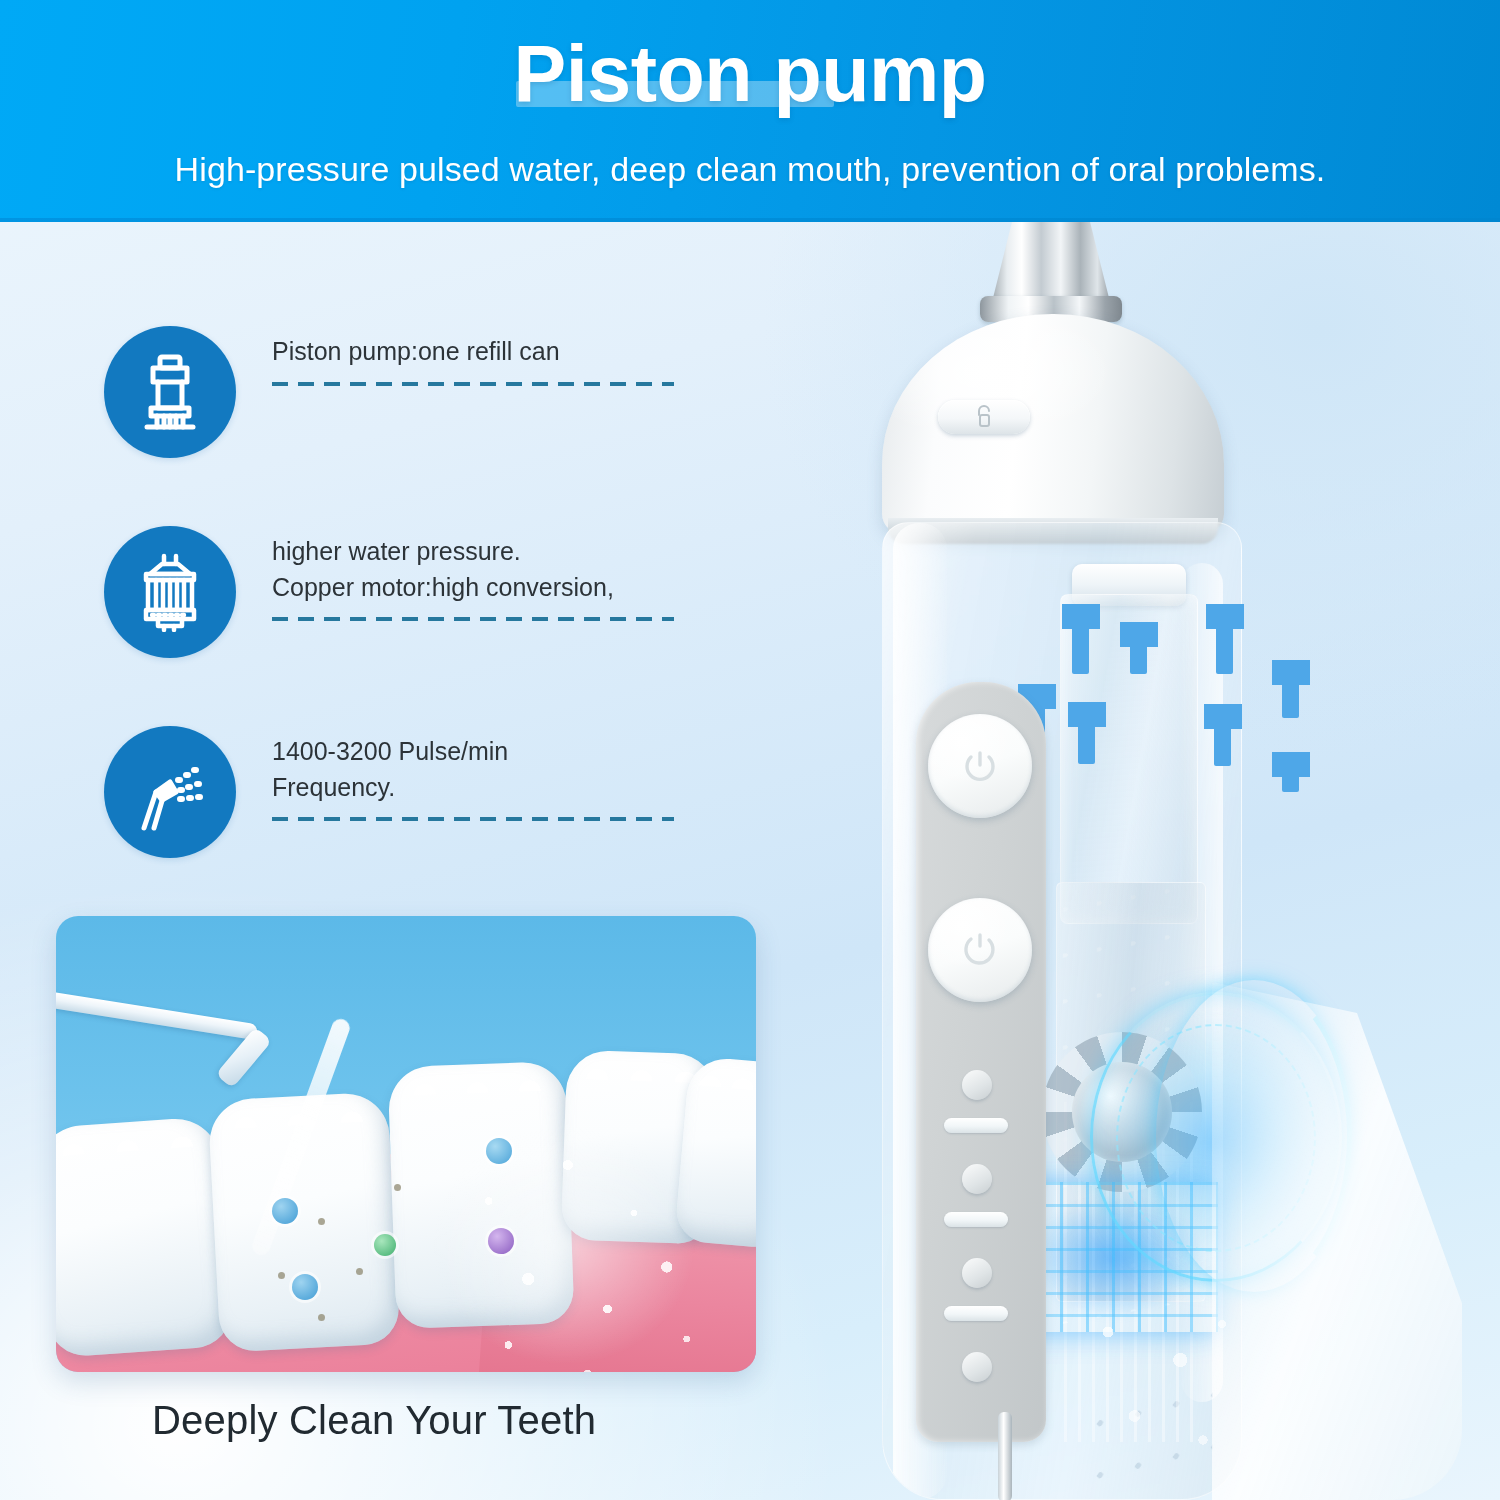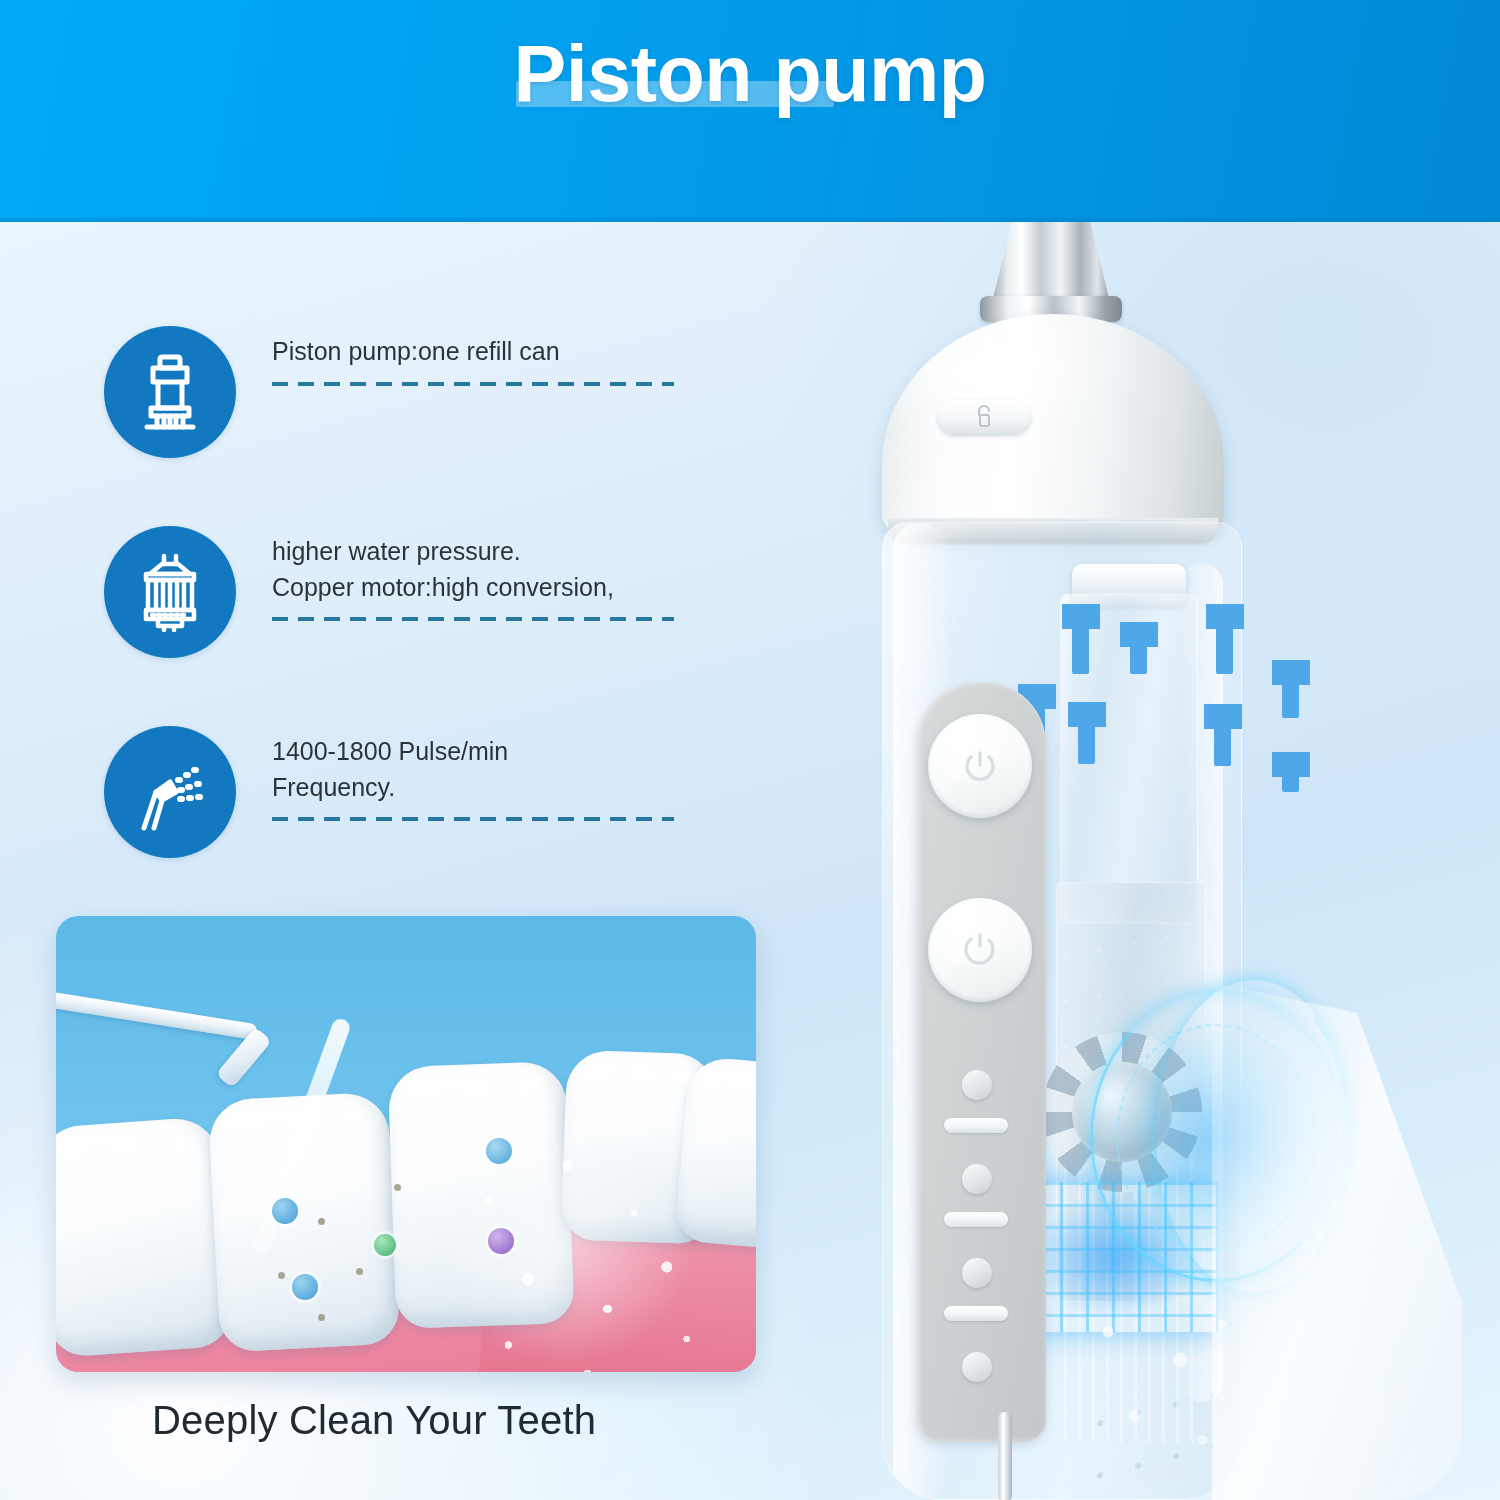--- a/index.html
+++ b/index.html
@@ -397,20 +397,21 @@
 
 <div class="page"></div>
 
 <div class="header">
   <div class="title-wrap">
     <span class="title-inner">
       <span class="title-hl"></span>
       <span class="title">Piston pump</span>
     </span>
   </div>
+  <div class="subtitle">High-pressure pulsed water, deep clean mouth, prevention of oral problems.</div>
 </div>
 
 <div class="features">
 
   <div class="feature">
     <div class="f-circle">
       <svg width="74" height="78" viewBox="0 0 74 78" fill="none" stroke="#ffffff" stroke-width="5" stroke-linejoin="round" stroke-linecap="round">
         <rect x="27" y="4" width="20" height="11" rx="2"></rect>
         <path d="M20 15 h34 v14 h-34 z"></path>
         <path d="M25 29 v26 h24 v-26"></path>
@@ -453,21 +454,21 @@
         <path d="M24 76 L34 42"></path>
         <path d="M26 40 L40 30 L46 40 L32 48 z" fill="#ffffff" stroke="#ffffff"></path>
         <g stroke-width="6" stroke-linecap="round">
           <path d="M48 28 h2 M56 23 h2 M64 18 h2"></path>
           <path d="M50 38 h2 M58 35 h2 M67 32 h2"></path>
           <path d="M50 47 h2 M59 46 h2 M68 45 h2"></path>
         </g>
       </svg>
     </div>
     <div class="f-body">
-      <div class="f-text">1400-1800 Pulse/min</div>
+      <div class="f-text">1400-3200 Pulse/min</div>
       <div class="f-text">Frequency.</div>
       <div class="f-dash"></div>
     </div>
   </div>
 </div>
 
 <div class="teeth-card">
   <div class="tc-inner">
     <div class="gum"></div>
     <div class="gum2"></div>

